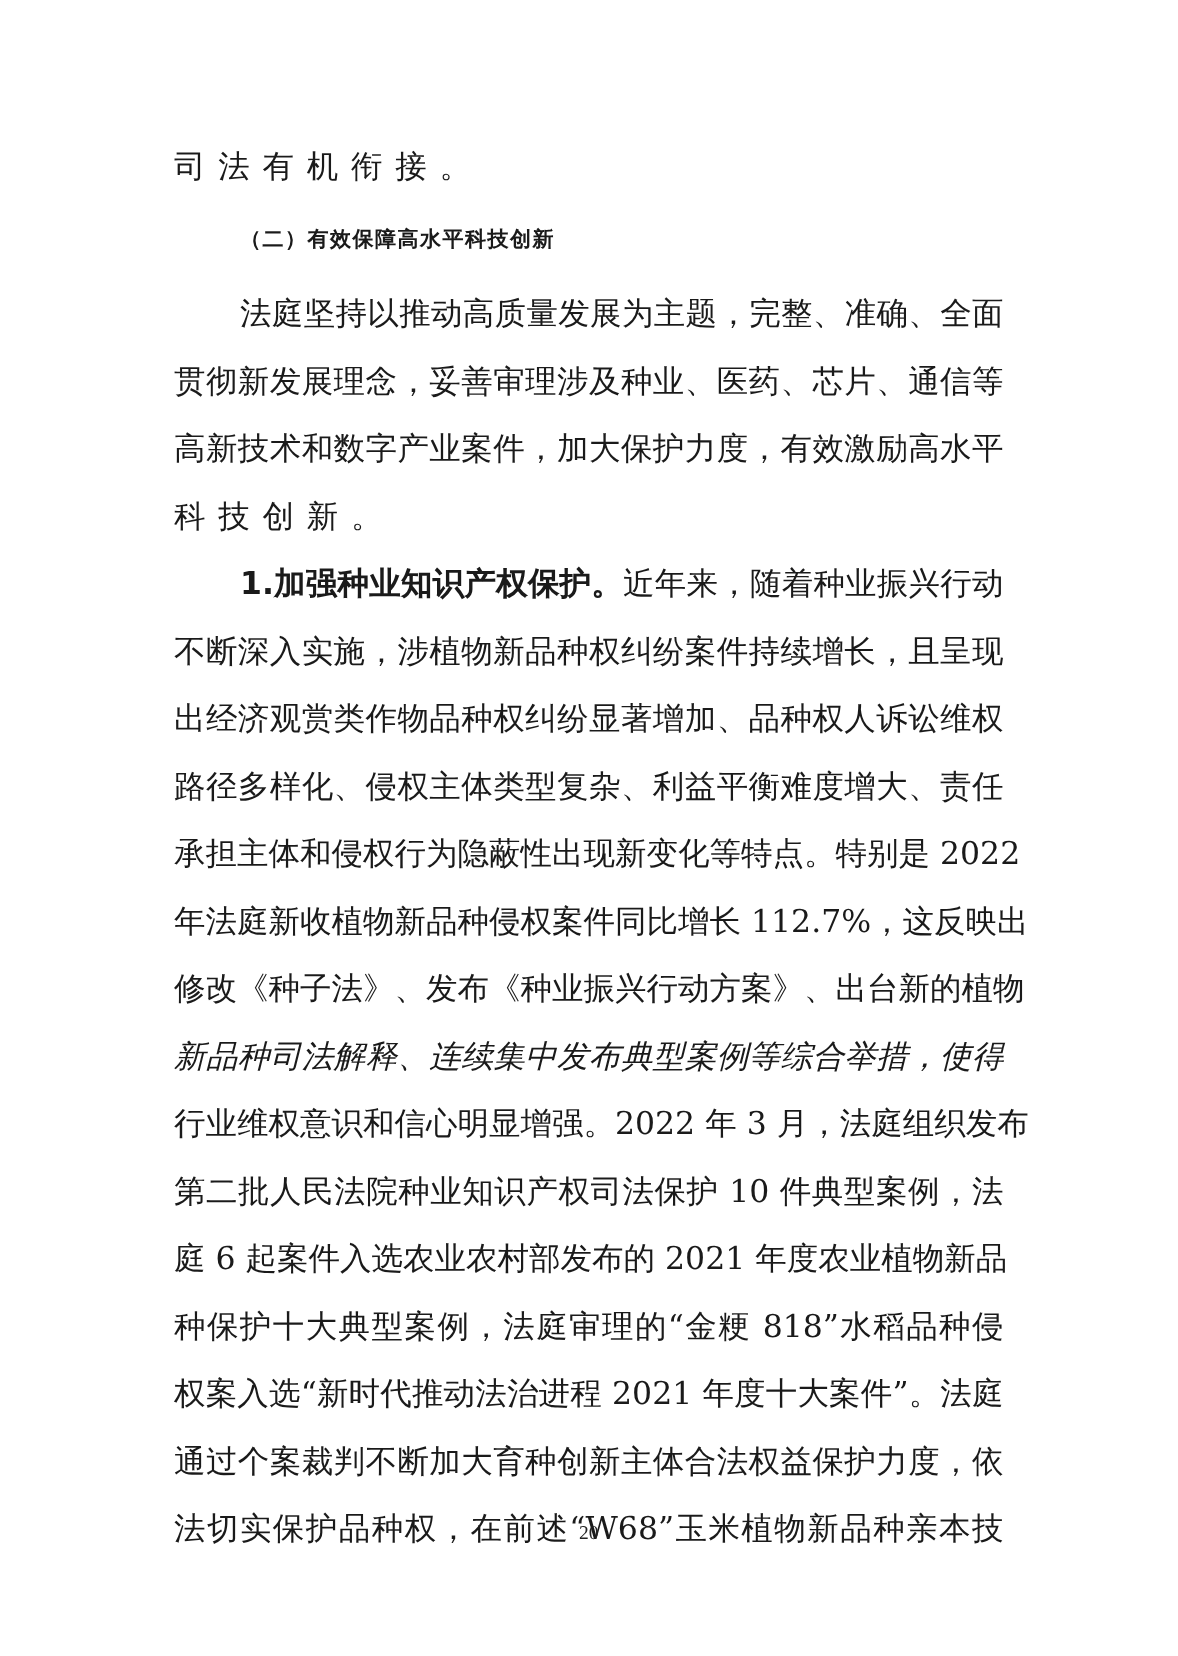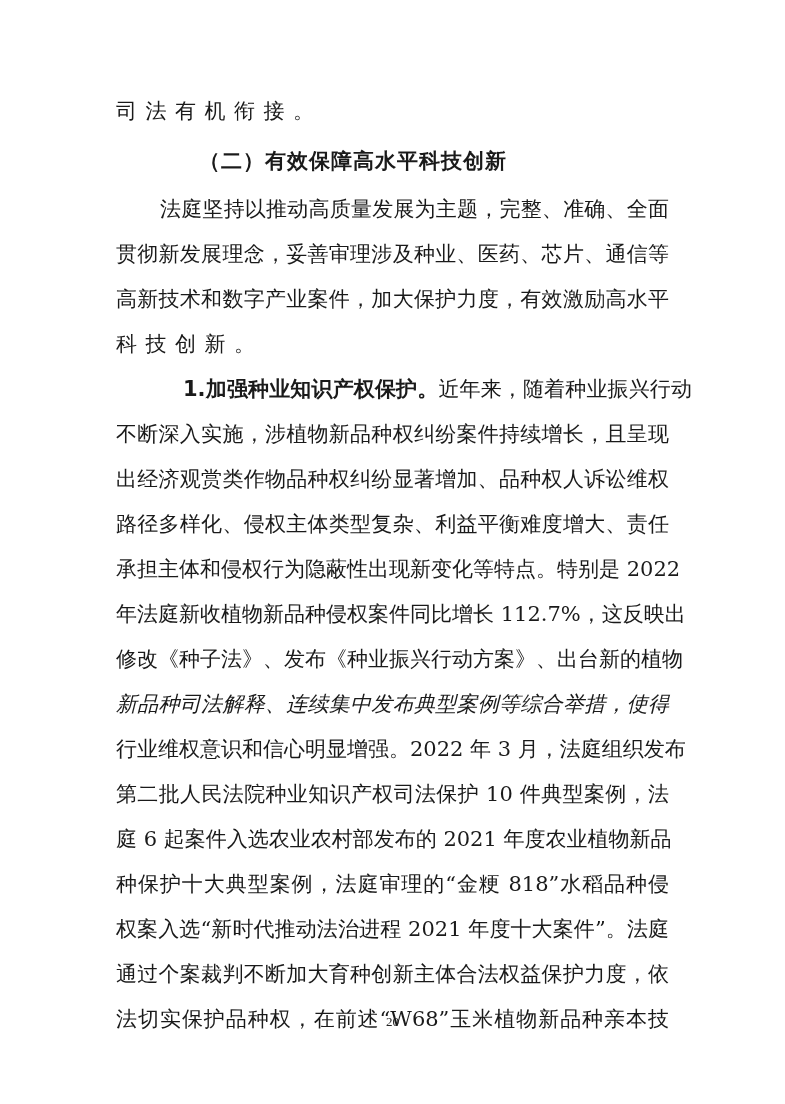--- a/index.html
+++ b/index.html
@@ -4,41 +4,41 @@
 <style>
   html, body { margin: 0; padding: 0; background: #ffffff; }
   body { width: 785px; height: 1104px; position: relative; overflow: hidden;
          font-family: "DejaVu Serif", "Liberation Serif", serif; color: #1a1a1a; }
   .page { position: absolute; left: 0; top: 0; width: 634px; height: 1104px; }
   .line { position: absolute; left: 116px; width: 553px; height: 30px;
           font-size: 21px; line-height: 30px; white-space: nowrap;
           text-align: justify; text-align-last: justify; letter-spacing: 0; }
   .line.last { text-align-last: left; letter-spacing: 8.5px; }
   .line.indent { left: 160px; width: 509px; }
-  .heading { position: absolute; left: 160px; top: 146px; font-size: 21px; line-height: 30px;
-             font-weight: bold; font-family: Liberation Serif, serif; letter-spacing: 1px; margin-left: 39px; }
+  .heading { position: absolute; left: 160px; top: 146px; font-size: 14px; line-height: 30px;
+             font-weight: bold; font-family: Liberation Serif, serif; letter-spacing: 1px; }
   .lead-bold { font-weight: bold; font-family: "DejaVu Sans", "Liberation Sans", sans-serif; }
   .page-number { position: absolute; left: 0; width: 785px; top: 1014px; text-align: center;
                  font-size: 13px; font-family: "Liberation Serif", serif; color: #222; }
 </style>
 </head>
 <body>
 
 <div class="page">
 
   <div class="line last" style="top:96px;">司法有机衔接。</div>
 
   <div class="heading">（二）有效保障高水平科技创新</div>
 
   <div class="line indent" style="top:194px;">法庭坚持以推动高质量发展为主题，完整、准确、全面</div>
   <div class="line" style="top:239px;">贯彻新发展理念，妥善审理涉及种业、医药、芯片、通信等</div>
   <div class="line last" style="top:329px;">科技创新。</div>
   <div class="line" style="top:284px;">高新技术和数字产业案件，加大保护力度，有效激励高水平</div>
 
-  <div class="line indent" style="top:374px;margin-left:23px;">
+  <div class="line indent" style="top:374px;">
     <span class="lead-bold">1.加强种业知识产权保护。</span><span>近年来，随着种业振兴行动</span>
   </div>
   <div class="line" style="top:419px;">不断深入实施，涉植物新品种权纠纷案件持续增长，且呈现</div>
   <div class="line" style="top:509px;">路径多样化、侵权主体类型复杂、利益平衡难度增大、责任</div>
   <div class="line" style="top:464px;">出经济观赏类作物品种权纠纷显著增加、品种权人诉讼维权</div>
   <div class="line" style="top:554px;">承担主体和侵权行为隐蔽性出现新变化等特点。特别是 2022</div>
   <div class="line" style="top:599px;">年法庭新收植物新品种侵权案件同比增长 112.7%，这反映出</div>
   <div class="line" style="top:644px;">修改《种子法》、发布《种业振兴行动方案》、出台新的植物</div>
   <div class="line" style="top:689px;font-style:italic;">新品种司法解释、连续集中发布典型案例等综合举措，使得</div>
   <div class="line" style="top:734px;">行业维权意识和信心明显增强。2022 年 3 月，法庭组织发布</div>

